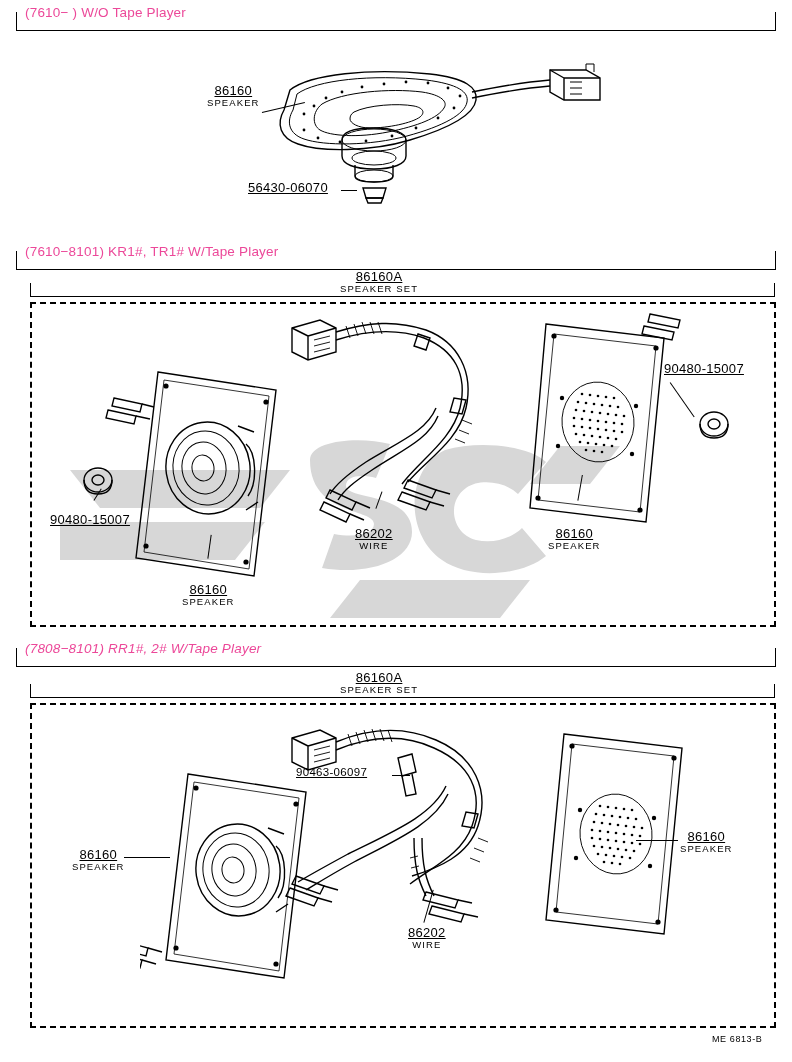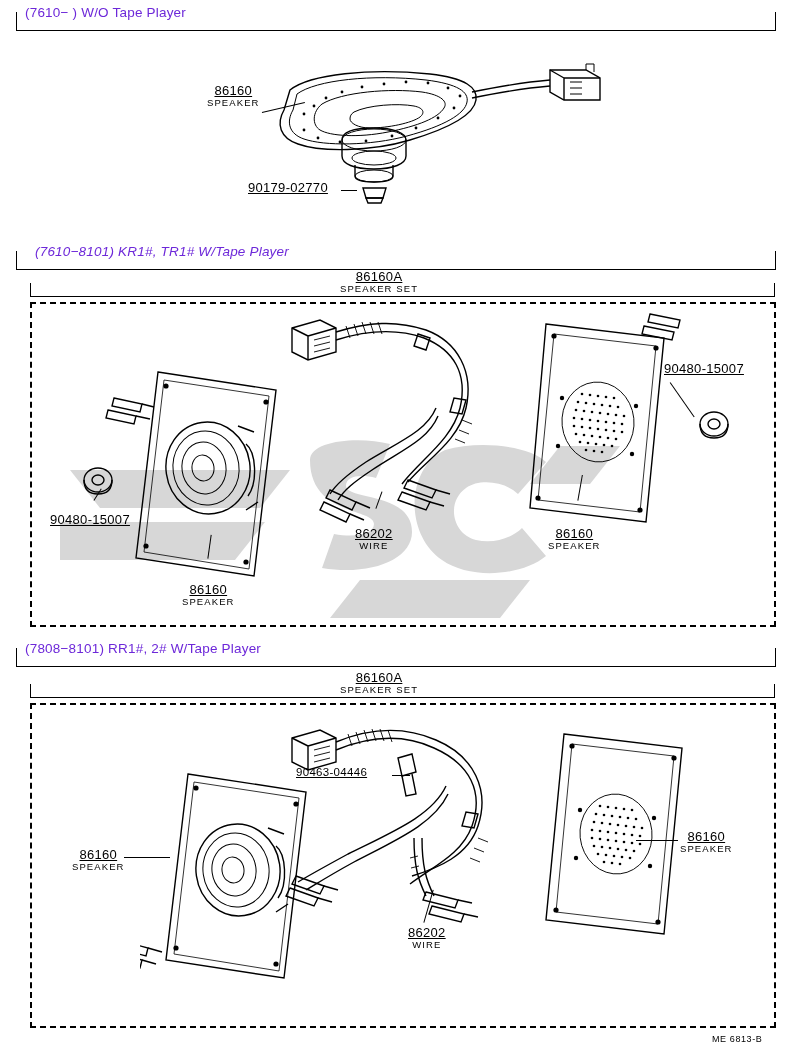--- a/index.html
+++ b/index.html
@@ -18,21 +18,21 @@
   .page {
     position: relative;
     width: 792px;
     height: 1062px;
   }
   .sec-title {
     position: absolute;
     font-size: 13.5px;
     letter-spacing: 0.2px;
     white-space: nowrap;
-    color: #6d28d9;
+    color: #ec4899;
     background: #fff;
     padding: 0 3px;
     z-index: 6;
   }
   
   .title-rule {
     position: absolute;
     border-top: 1.4px solid #000;
     height: 0;
     z-index: 2;
@@ -170,25 +170,25 @@
     </svg>
   </div>
 
   <div class="label" style="left:207px; top:84px;">
     <span class="pn">86160</span>
     <span class="nm">SPEAKER</span>
   </div>
   <div class="leader" style="left:262px; top:112px; width:44px; height:1.3px; transform:rotate(-13deg); transform-origin:left center;"></div>
 
   <div class="label" style="left:248px; top:181px;">
-    <span class="pn">90179-02770</span>
+    <span class="pn">56430-06070</span>
   </div>
   <div class="leader" style="left:341px; top:190px; width:16px; height:1.3px;"></div>
 
-  <div class="sec-title" style="left:32px; top:244px;font-style:italic;">(7610−8101) KR1#, TR1# W/Tape Player</div>
+  <div class="sec-title" style="left:22px; top:244px;">(7610−8101) KR1#, TR1# W/Tape Player</div>
   <div class="title-rule" style="left:16px; top:269px; width:760px;"></div>
   <div class="rule-cap-l" style="left:16px; top:251px; height:19px;"></div>
   <div class="rule-cap-r" style="left:775px; top:251px; height:19px;"></div>
 
   <div class="label" style="left:340px; top:270px;">
     <span class="pn">86160A</span>
     <span class="nm">SPEAKER SET</span>
   </div>
   <div class="title-rule" style="left:30px; top:296px; width:745px;"></div>
   <div class="rule-cap-l" style="left:30px; top:283px; height:14px;"></div>
@@ -368,21 +368,21 @@
     <span class="nm">SPEAKER</span>
   </div>
   <div class="leader" style="left:578px; top:500px; width:26px; height:1.3px; transform:rotate(-80deg); transform-origin:left center;"></div>
 
   <div class="label" style="left:182px; top:583px;">
     <span class="pn">86160</span>
     <span class="nm">SPEAKER</span>
   </div>
   <div class="leader" style="left:208px; top:558px; width:24px; height:1.3px; transform:rotate(-82deg); transform-origin:left center;"></div>
 
-  <div class="sec-title" style="left:22px; top:641px;">(7808−8101) RR1#, 2# W/Tape Player</div>
+  <div class="sec-title" style="left:22px; top:641px;font-style:italic;">(7808−8101) RR1#, 2# W/Tape Player</div>
   <div class="title-rule" style="left:16px; top:666px; width:760px;"></div>
   <div class="rule-cap-l" style="left:16px; top:648px; height:19px;"></div>
   <div class="rule-cap-r" style="left:775px; top:648px; height:19px;"></div>
 
   <div class="label" style="left:340px; top:671px;">
     <span class="pn">86160A</span>
     <span class="nm">SPEAKER SET</span>
   </div>
   <div class="title-rule" style="left:30px; top:697px; width:745px;"></div>
   <div class="rule-cap-l" style="left:30px; top:684px; height:14px;"></div>
@@ -512,21 +512,21 @@
           <circle cx="82" cy="139" r="1.3"></circle>
           <circle cx="90" cy="140" r="1.3"></circle>
         <circle cx="64" cy="144" r="1.3"></circle>
           <circle cx="72" cy="145" r="1.3"></circle>
           <circle cx="80" cy="146" r="1.3"></circle>
       </g>
     </svg>
   </div>
 
   <div class="label small" style="left:296px; top:766px;">
-    <span class="pn">90463-04446</span>
+    <span class="pn">90463-06097</span>
   </div>
   <div class="leader" style="left:392px; top:775px; width:18px; height:1.3px;"></div>
 
   <div class="label" style="left:72px; top:848px;">
     <span class="pn">86160</span>
     <span class="nm">SPEAKER</span>
   </div>
   <div class="leader" style="left:124px; top:857px; width:46px; height:1.3px;"></div>
 
   <div class="label" style="left:680px; top:830px;">

